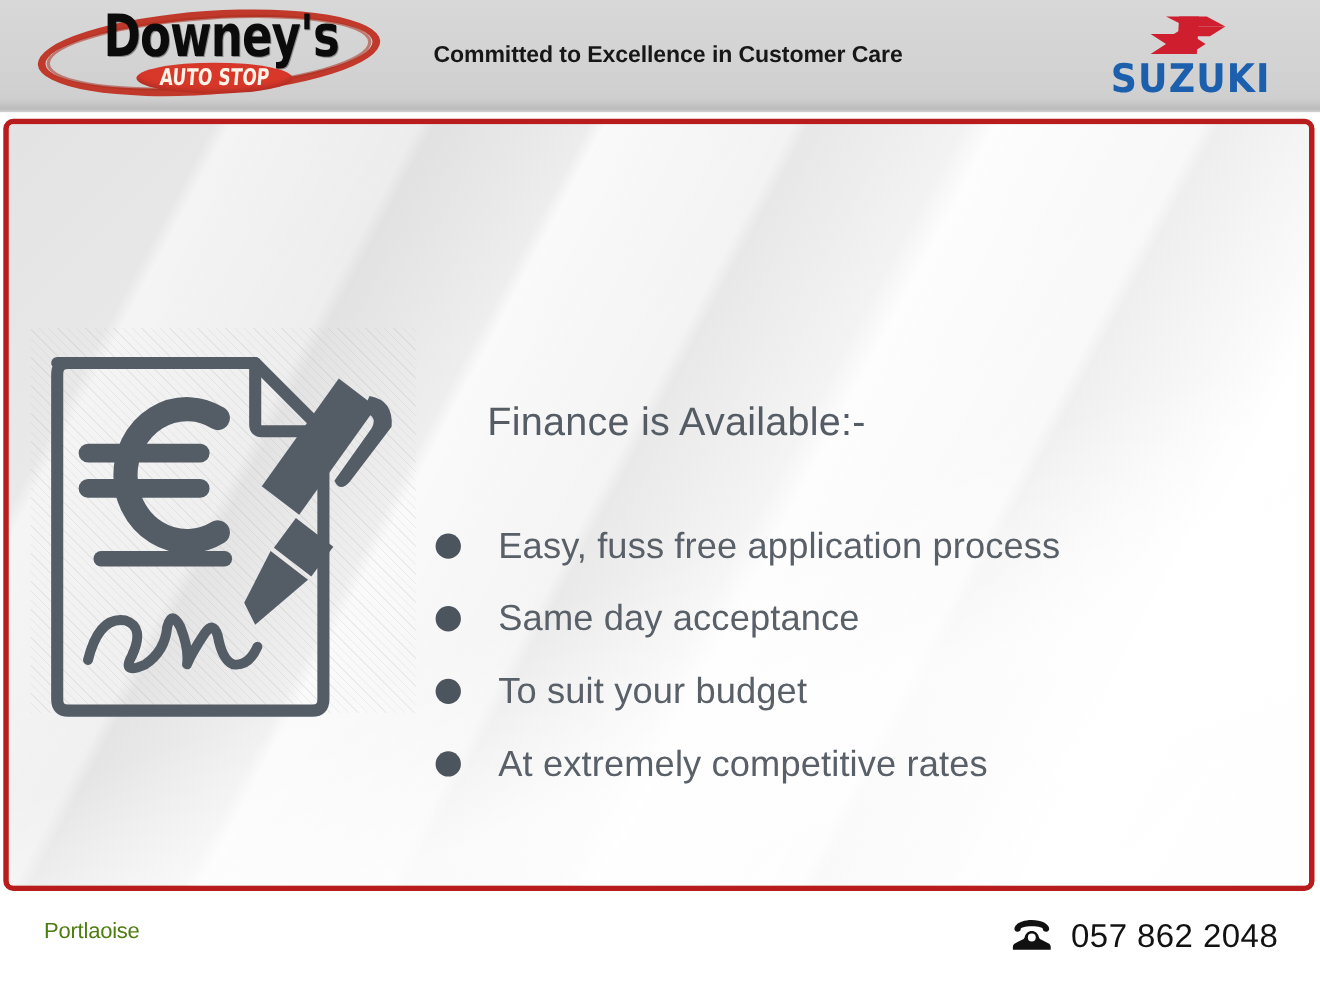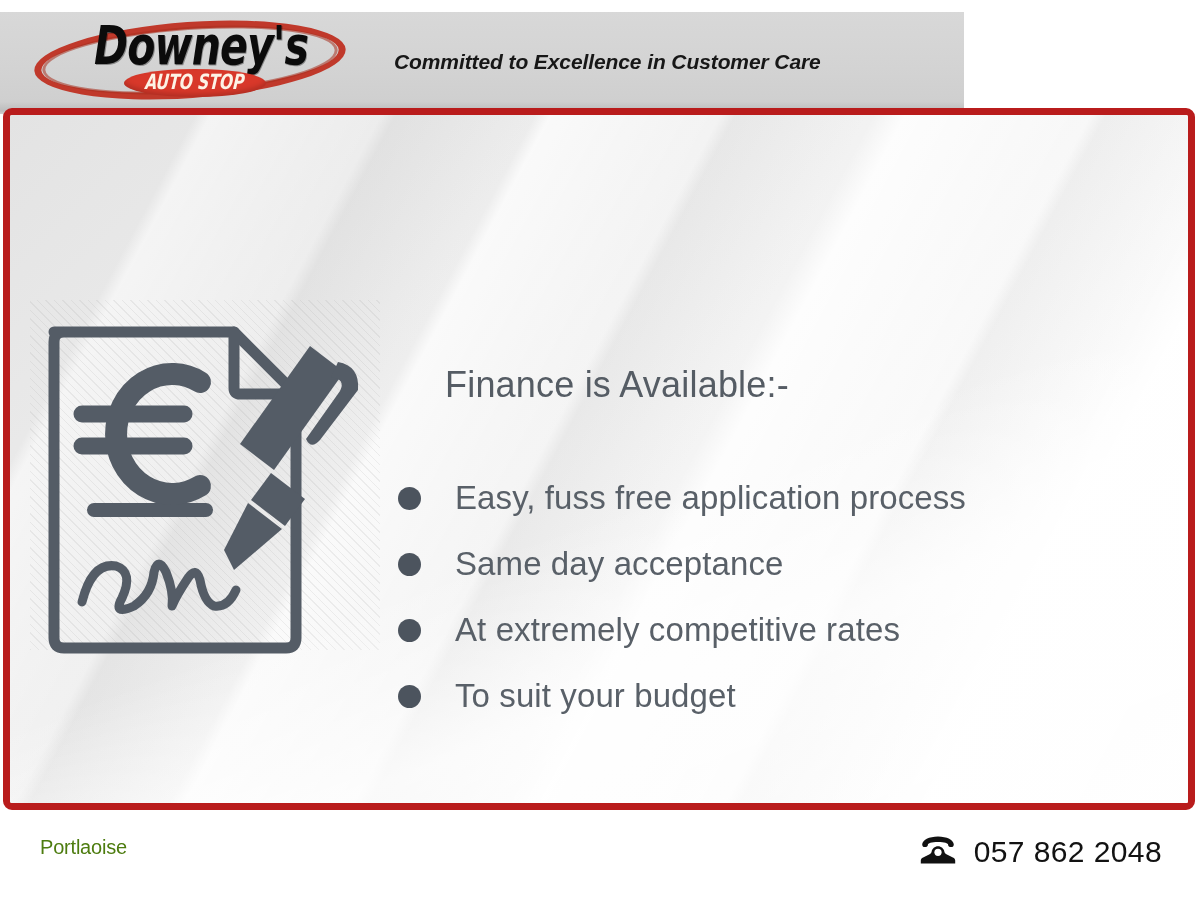--- a/index.html
+++ b/index.html
@@ -20,26 +20,25 @@
     position: relative;
     width: 1200px;
     height: 900px;
     background: #ffffff;
   }
 
   
   .header {
     position: absolute;
     left: 0;
-    top: 12px;
-    width: 964px;
+    top: 0;
+    width: 1200px;
     height: 102px;
     background: linear-gradient(180deg, #d8d8d8 0%, #d3d3d3 55%, #cfcfcf 88%, #bcbcbc 97%, #d0d0d0 100%);
     overflow: hidden;
-    font-style: italic;
   }
 
   
   .logo {
     position: absolute;
     left: 30px;
     top: 2px;
     width: 320px;
     height: 98px;
   }
@@ -152,21 +151,21 @@
   }
 
   
   .panel {
     position: absolute;
     left: 3px;
     top: 108px;
     width: 1192px;
     height: 702px;
     box-sizing: border-box;
-    border: 7px solid #b91c1c;
+    border: 5px solid #b91c1c;
     border-radius: 9px;
     background: #eeeeee;
     overflow: hidden;
   }
   .panel-bands {
     position: absolute;
     inset: 0;
     background:
       linear-gradient(118deg,
         rgba(255,255,255,0.00)   0%,
@@ -373,25 +372,25 @@
       <li class="bullet-row">
         <span class="bullet-dot"></span>
         <span class="bullet-text">Easy, fuss free application process</span>
       </li>
       <li class="bullet-row">
         <span class="bullet-dot"></span>
         <span class="bullet-text">Same day acceptance</span>
       </li>
       <li class="bullet-row">
         <span class="bullet-dot"></span>
-        <span class="bullet-text">At extremely competitive rates</span>
+        <span class="bullet-text">To suit your budget</span>
       </li>
       <li class="bullet-row">
         <span class="bullet-dot"></span>
-        <span class="bullet-text">To suit your budget</span>
+        <span class="bullet-text">At extremely competitive rates</span>
       </li>
     </ul>
   </div>
 
   <div class="footer">
     <div class="footer-location">Portlaoise</div>
 
     <div class="footer-phone">
       <svg class="phone-icon" viewBox="0 0 36 30">
         <g fill="#111111">

